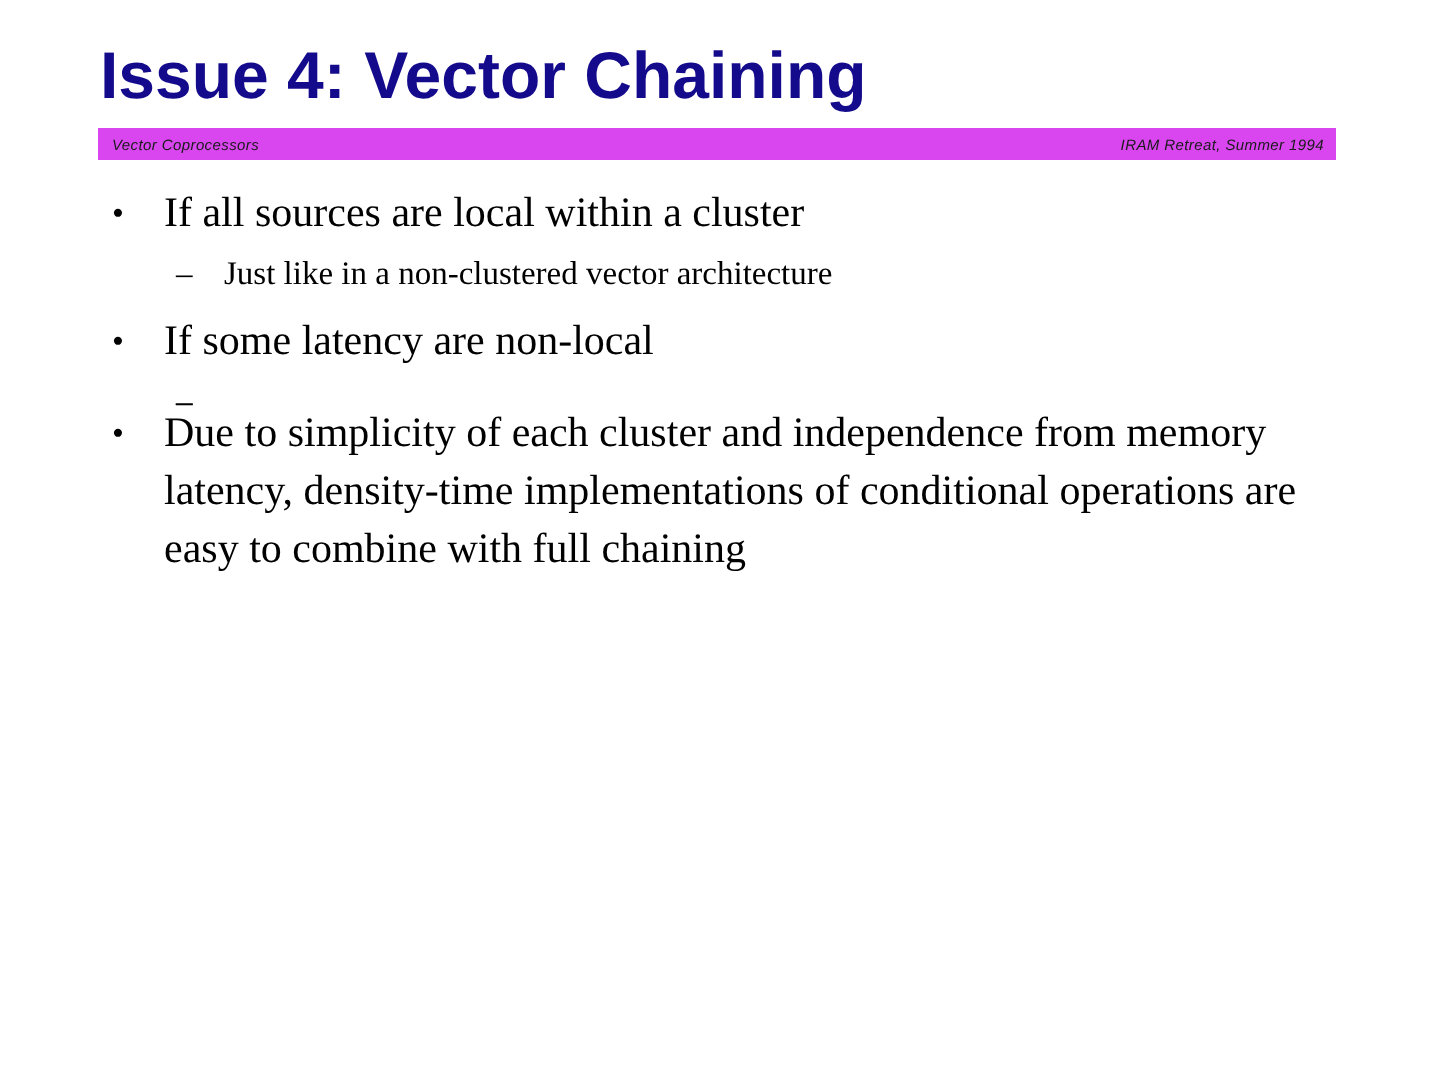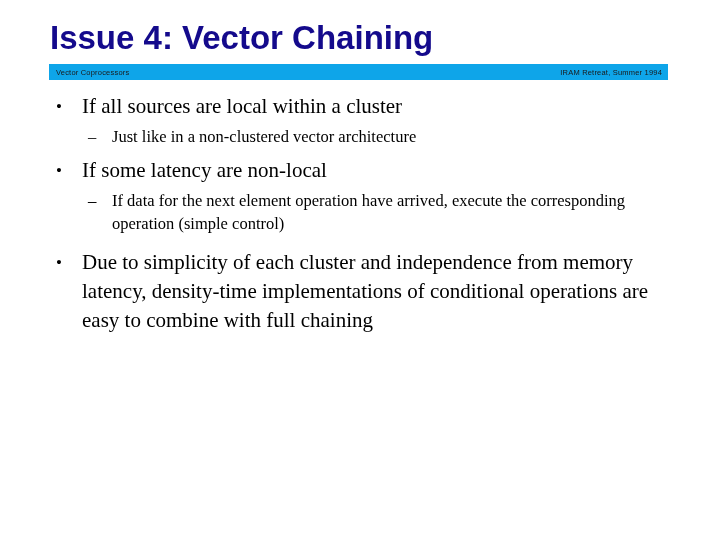--- a/index.html
+++ b/index.html
@@ -41,26 +41,27 @@
     white-space: nowrap;
   }
 
   
   #header-bar {
     position: absolute;
     left: 49px;
     top: 64px;
     width: 619px;
     height: 16px;
-    background: #0ea5e9;
+    background: #d946ef;
     display: flex;
     align-items: center;
     justify-content: space-between;
     box-sizing: border-box;
     padding: 0 6px 0 7px;
+    font-style: italic;
   }
   .bar-text {
     font-family: "Liberation Sans", "DejaVu Sans", sans-serif;
     font-size: 7.5px;
     line-height: 9px;
     color: #1a1a1a;
     white-space: nowrap;
     letter-spacing: 0.2px;
   }
   .bar-text.right {
@@ -154,21 +155,20 @@
     </div>
 
     <div class="gap-sm"></div>
 
     <div class="bullet-l2">
       <span class="marker">–</span>
     </div>
 
     <div class="bullet-l2">
       <span class="marker">–</span>
-      <span>If data for the next element operation have arrived, execute the corresponding operation (simple control)</span>
     </div>
 
     <div class="gap-lg"></div>
 
     <div class="bullet-l1">
       <span class="marker">•</span>
       <span>Due to simplicity of each cluster and independence from memory latency, density-time implementations of conditional operations are easy to combine with full chaining</span>
     </div>
 
   </div>

